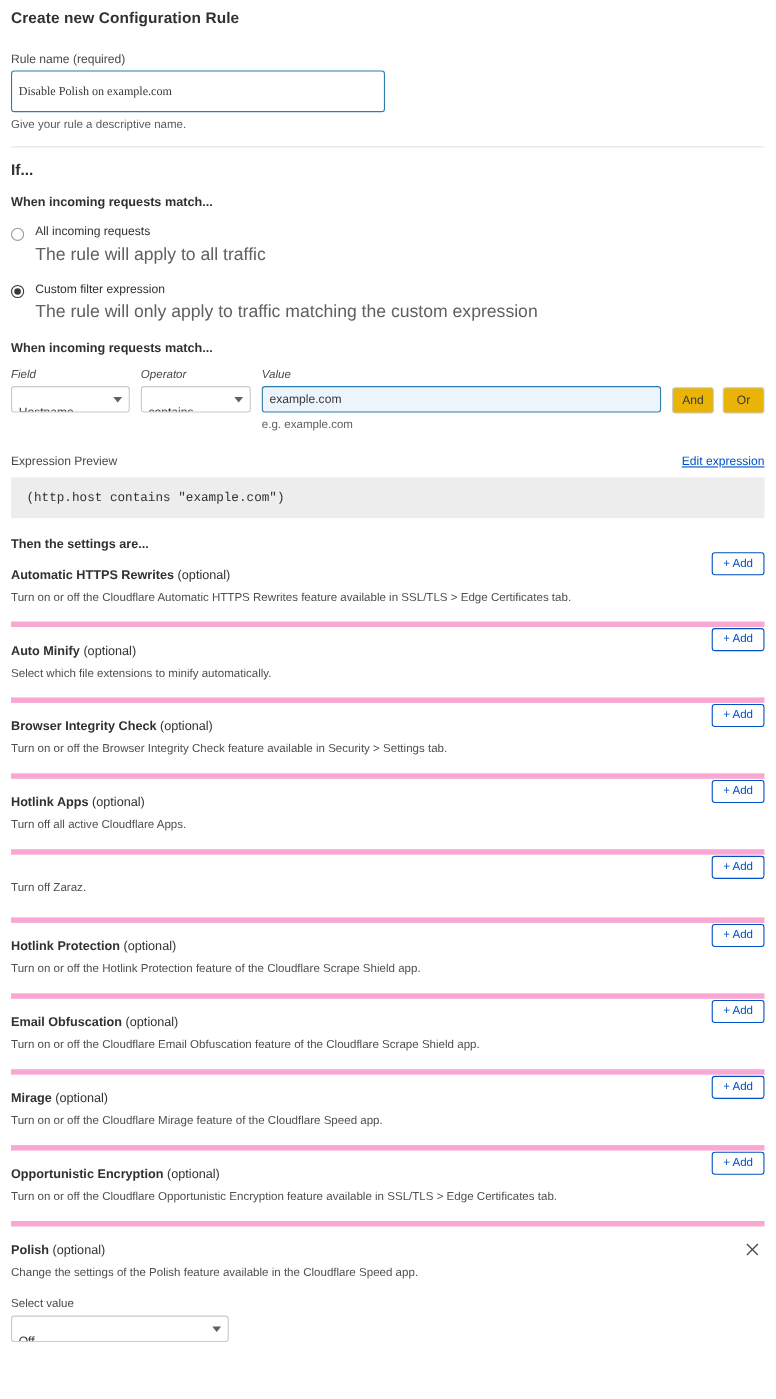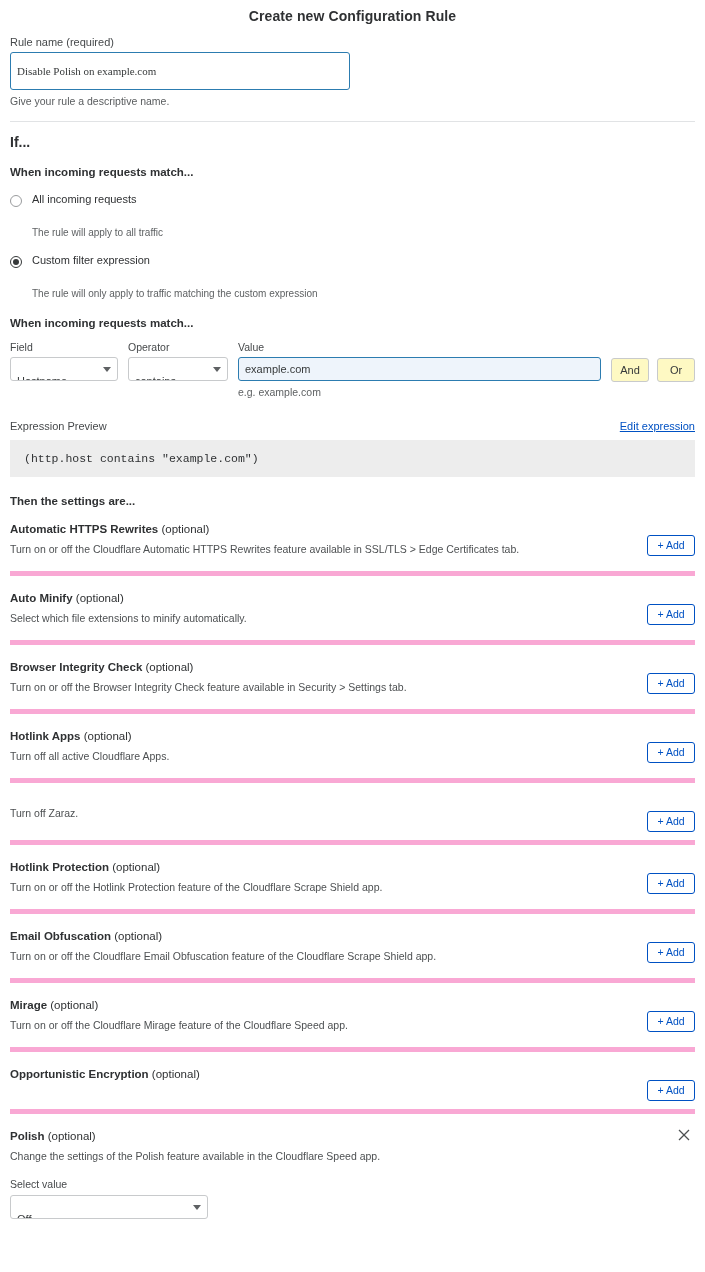--- a/index.html
+++ b/index.html
@@ -12,23 +12,22 @@
   .page {
     width: 705px;
     min-height: 1272px;
     padding: 0 10px;
     position: relative;
   }
   .page-title {
     font-size: 14px;
     font-weight: bold;
     color: #2f3133;
-    margin: 8px 0 12px 0;
+    margin: 8px 0 24px 0;
     letter-spacing: 0.1px;
-    text-align: center;
   }
   .field-label {
     font-size: 11px;
     color: #46494b;
     margin-bottom: 4px;
   }
   .text-input {
     width: 340px;
     height: 36px;
     border: 1px solid #2c7cb0;
@@ -85,37 +84,38 @@
     width: 6px; height: 6px;
     border-radius: 50%;
     background: #36393a;
   }
   .radio-texts { line-height: 1.35; }
   .radio-title {
     font-size: 11px;
     color: #2f3133;
   }
   .radio-desc {
-    font-size: 10px;
+    font-size: 16px;
     color: #5e6163;
-    margin-top: 19px;
+    margin-top: 2px;
   }
   .filter-row {
     display: flex;
     align-items: flex-start;
     margin-top: 12px;
   }
   .col { display: flex; flex-direction: column; }
   .col-field { width: 108px; margin-right: 10px; }
   .col-operator { width: 100px; margin-right: 10px; }
   .col-value { flex: 1; margin-right: 10px; }
   .small-label {
     font-size: 10.5px;
     color: #46494b;
     margin-bottom: 4px;
+    font-style: italic;
   }
   .select {
     position: relative;
     height: 24px;
     border: 1px solid #c8cacc;
     border-radius: 3px;
     background: #fff;
     font-size: 11px;
     color: #36393a;
     padding: 16px 20px 4px 6px;
@@ -147,21 +147,21 @@
   .value-hint {
     font-size: 10.5px;
     color: #5e6163;
     margin-top: 5px;
   }
   .btn-outline {
     height: 24px;
     min-width: 38px;
     border: 1px solid #c8cacc;
     border-radius: 3px;
-    background: #fef9c3;
+    background: #eab308;
     font-size: 11px;
     color: #36393a;
     font-family: "Liberation Sans", sans-serif;
     cursor: pointer;
     margin-right: 8px;
     padding: 0 8px;
   }
   .btn-outline:last-child { margin-right: 0; }
   .expr-head {
     display: flex;
@@ -208,21 +208,21 @@
   .setting-title .opt { font-weight: normal; color: #2f3133; }
   .setting-desc {
     font-size: 10.5px;
     color: #4d5052;
     margin-top: 8px;
     max-width: 600px;
   }
   .add-btn {
     position: absolute;
     right: 0;
-    top: 28px;
+    top: 1px;
     width: 48px;
     height: 21px;
     border: 1px solid #0051c3;
     border-radius: 3px;
     background: #fff;
     color: #0051c3;
     font-size: 10.5px;
     font-family: "Liberation Sans", sans-serif;
     cursor: pointer;
     line-height: 18px;
@@ -390,20 +390,21 @@
       </div>
       <div class="setting-desc">Turn on or off the Cloudflare Mirage feature of the Cloudflare Speed app.</div>
       <button class="add-btn">+ Add</button>
     </div>
 
     <div class="setting">
       <div class="setting-title">
         <b>Opportunistic Encryption</b>
         <span class="opt">(optional)</span>
       </div>
+      <div class="setting-desc">Turn on or off the Cloudflare Opportunistic Encryption feature available in SSL/TLS &gt; Edge Certificates tab.</div>
       <button class="add-btn">+ Add</button>
     </div>
 
     <div class="setting last-section">
       <div class="setting-title">
         <b>Polish</b>
         <span class="opt">(optional)</span>
       </div>
       <div class="setting-desc">Change the settings of the Polish feature available in the Cloudflare Speed app.</div>
       <button class="close-btn">

